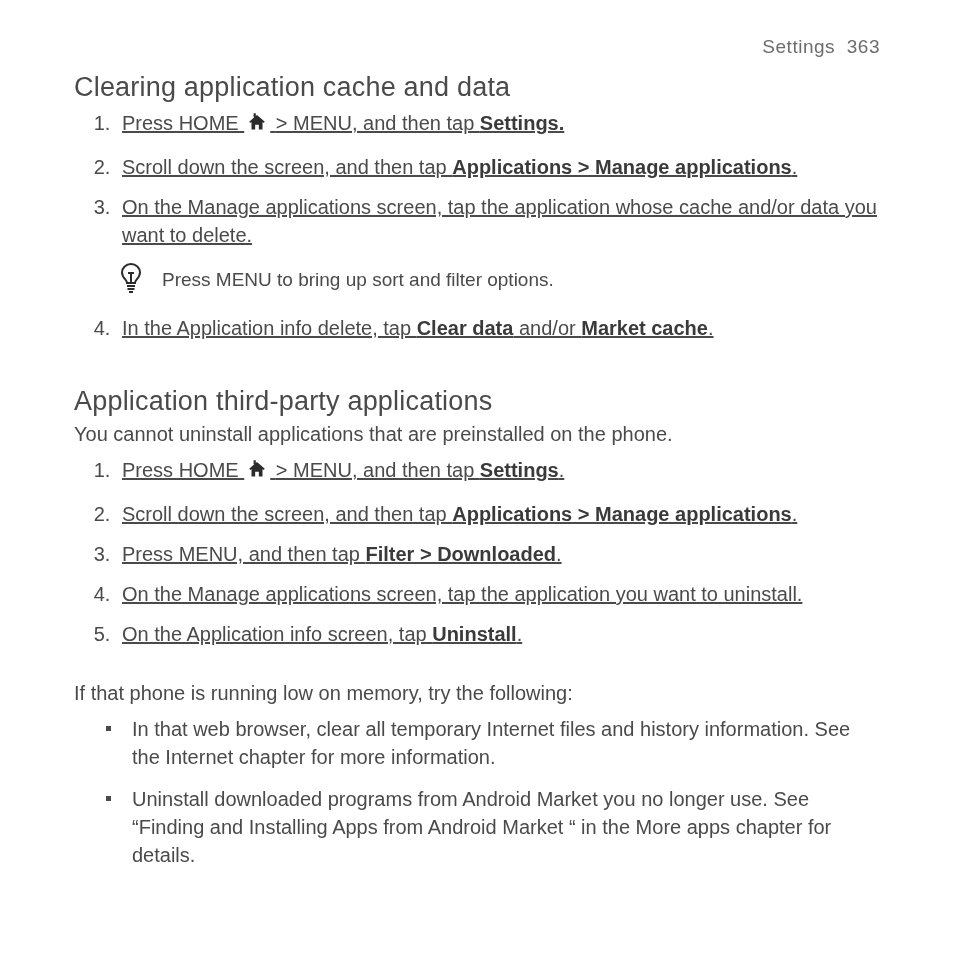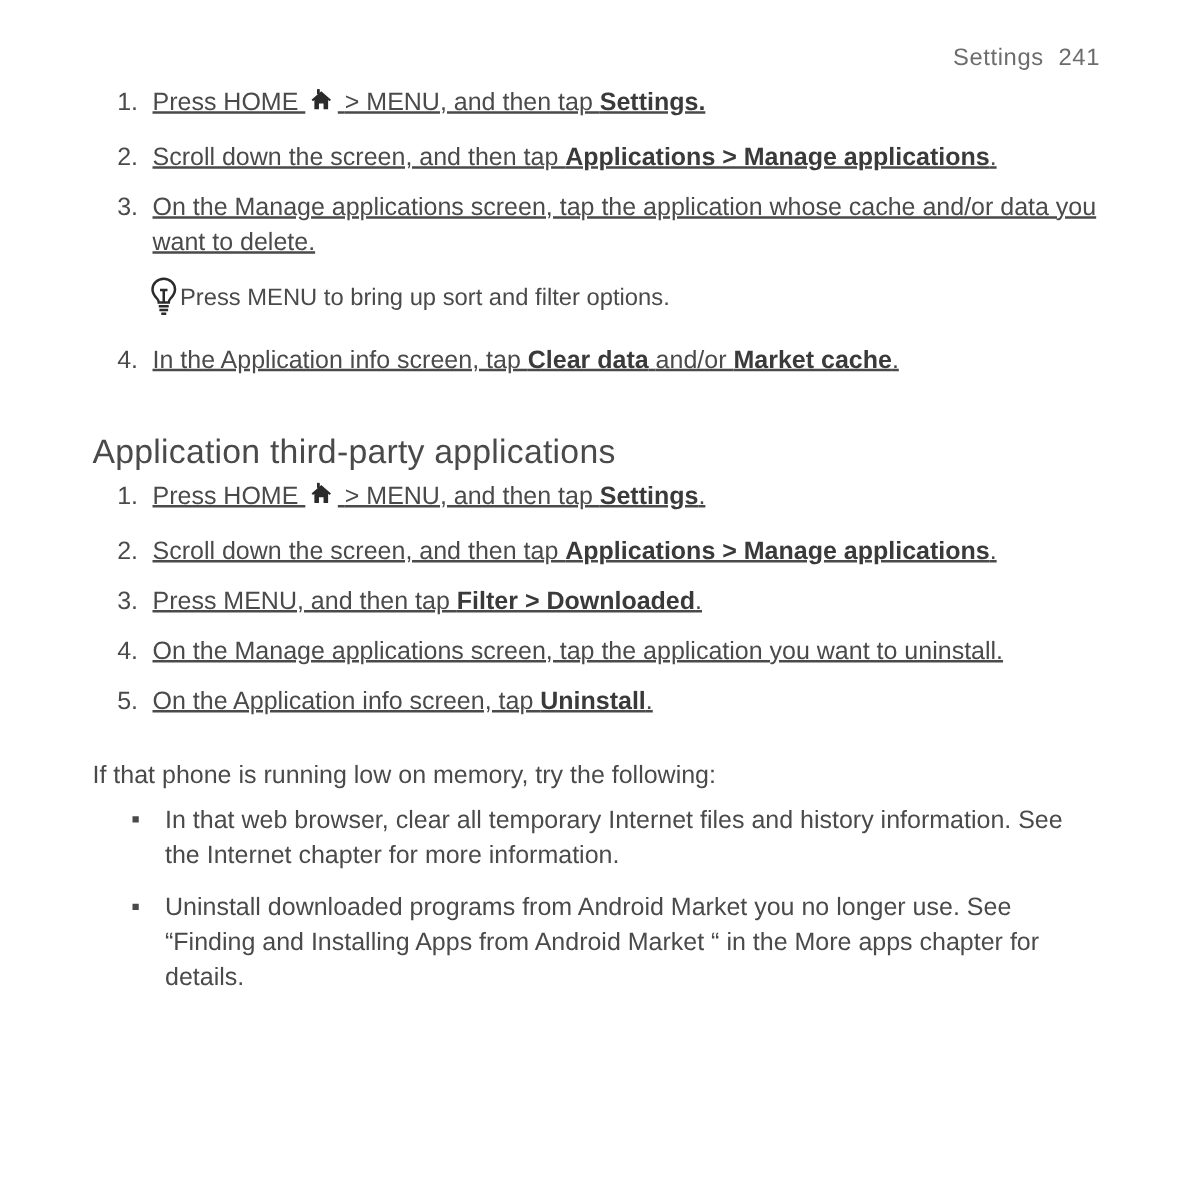--- a/index.html
+++ b/index.html
@@ -79,41 +79,43 @@
     color: #3a3a3a;
   }
   .home-icon {
     display: inline-block;
     vertical-align: -4px;
     margin: 0 2px;
   }
   .tip-row {
     display: flex;
     align-items: center;
+    gap: 18px;
     margin: 12px 0 16px 44px;
     font-size: 19px;
     color: #4a4a4a;
   }
   .tip-row .tip-text {
     flex: 1;
   }
   .section-gap {
     height: 18px;
   }
 </style>
 </head>
 <body>
 
 <div class="page">
 
   <div class="page-header">
     <span>Settings</span>
-    <span class="pnum">241</span>
+    <span class="pnum">363</span>
   </div>
 
+  <h2 class="section-title">Clearing application cache and data</h2>
   <ol class="steps">
     <li>
       <span>Press HOME </span>
       <span class="home-icon">
         <svg width="22" height="22" viewBox="0 0 24 24" fill="#2b2b2b">
             <path d="M12 3.2 3.5 10.6l1.3 1.5L6 11v8h4v-5h4v5h4v-8l1.2 1.1 1.3-1.5z"></path>
             <rect x="8.3" y="1.4" width="2.4" height="4.4" fill="#2b2b2b"></rect>
           </svg>
       </span>
       <span> &gt; MENU, and then tap </span>
@@ -137,30 +139,31 @@
         <line x1="11" y1="31" x2="15" y2="31"></line>
         <line x1="10" y1="12" x2="16" y2="12"></line>
         <line x1="13" y1="12" x2="13" y2="22"></line>
       </svg>
     </span>
     <span class="tip-text">Press MENU to bring up sort and filter options.</span>
   </div>
 
   <ol class="steps" start="4">
     <li>
-      <span>In the Application info screen, tap </span>
+      <span>In the Application info delete, tap </span>
       <span class="bold">Clear data</span>
       <span> and/or </span>
       <span class="bold">Market cache</span><span>.</span>
     </li>
   </ol>
 
   <div class="section-gap"></div>
 
   <h2 class="section-title">Application third-party applications</h2>
+  <p class="lead">You cannot uninstall applications that are preinstalled on the phone.</p>
   <ol class="steps">
     <li>
       <span>Press HOME </span>
       <span class="home-icon">
         <svg width="22" height="22" viewBox="0 0 24 24" fill="#2b2b2b">
             <path d="M12 3.2 3.5 10.6l1.3 1.5L6 11v8h4v-5h4v5h4v-8l1.2 1.1 1.3-1.5z"></path>
             <rect x="8.3" y="1.4" width="2.4" height="4.4" fill="#2b2b2b"></rect>
           </svg>
       </span>
       <span> &gt; MENU, and then tap </span>

